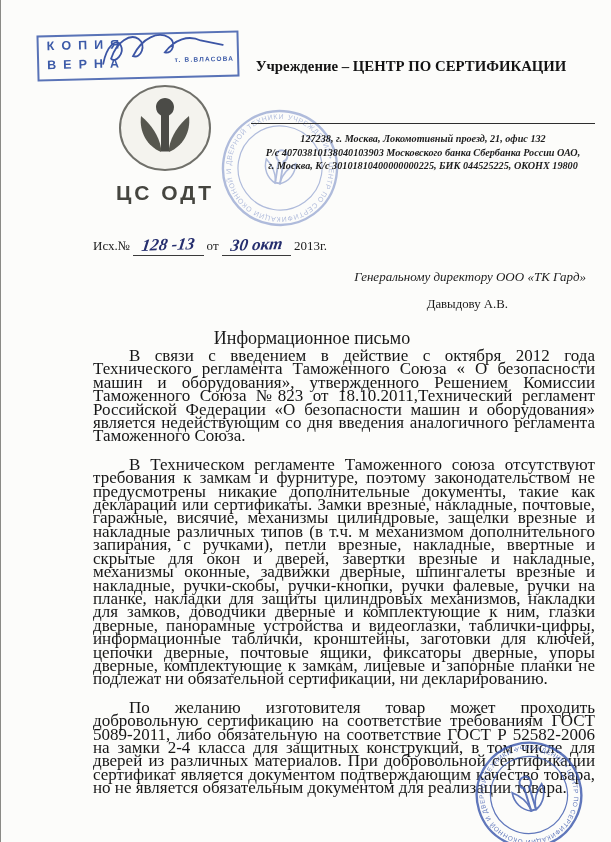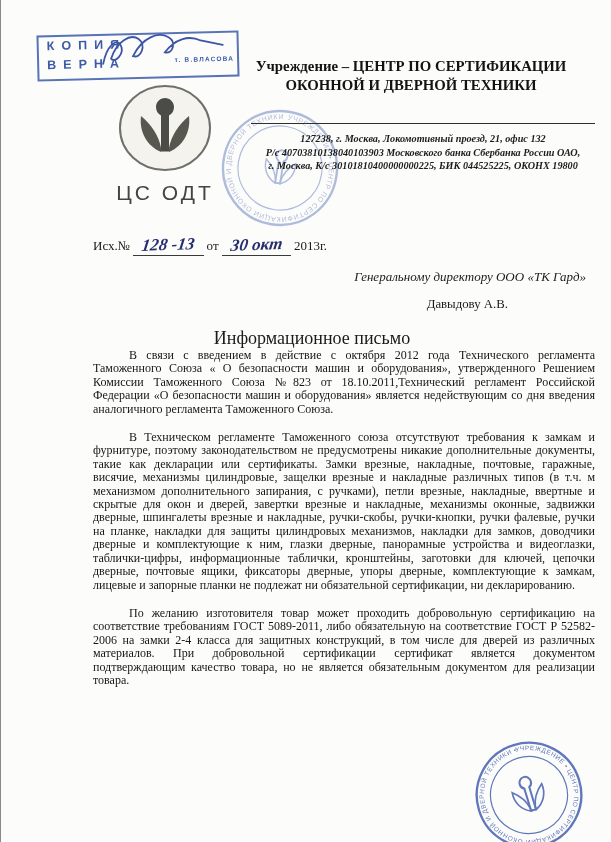--- a/index.html
+++ b/index.html
@@ -19,21 +19,21 @@
   }
   .copy-word{font-weight:bold; letter-spacing:7px; font-size:12.5px; line-height:19px; padding-left:8px;}
   .copy-note{position:absolute; right:3px; top:22px; font-size:6.5px; letter-spacing:1.2px; font-weight:bold;}
   .copy-sig{position:absolute; left:58px; top:-12px; width:140px; height:62px; color:#3c55a5;}
 
   
   .org-title{position:absolute; left:228px; top:57px; width:364px; text-align:center;
     font-weight:bold; font-size:14.8px; line-height:19px; color:#131313;}
 
   .logo{position:absolute; left:104px; top:84px; width:120px; text-align:center; color:#3e3e3a;}
-  .logo-caption{font-family:"Liberation Sans",sans-serif; font-weight:normal; font-size:21px;
+  .logo-caption{font-family:"Liberation Sans",sans-serif; font-weight:bold; font-size:21px;
     letter-spacing:3px; color:#45453f; margin-top:1px;}
 
   .address{position:absolute; left:250px; top:123px; width:344px;
     border-top:1.5px solid #2e2e2e; padding-top:8px;
     font-style:italic; font-weight:bold; font-size:10.2px; line-height:13.6px;
     text-align:center; color:#1c1c1c;}
 
   
   .stamp{position:absolute; pointer-events:none;}
   .stamp svg{display:block; width:100%; height:100%;}
@@ -46,21 +46,21 @@
   .hand{display:inline-block; font-style:italic; font-weight:bold; color:#252e6e;
     transform:skewX(-10deg) rotate(-2deg); font-size:17px; line-height:1;}
 
   .recipient1{position:absolute; right:26px; top:269px; font-size:13px;font-style:italic;}
   .recipient2{position:absolute; right:104px; top:297px; font-size:12.8px;}
 
   .subject{position:absolute; left:60px; top:328px; width:502px; text-align:center; font-size:18px;}
 
   
   .body-text{position:absolute; left:92px; top:349px; width:502px;
-    font-size:12px; line-height:13.4px; text-align:justify; color:#161616;}
+    font-size:17px; line-height:13.4px; text-align:justify; color:#161616;}
   .body-text p{margin:0 0 15px 0; text-indent:36px;}
 
   
   .footer{position:absolute; left:92px; top:783px; width:430px; font-size:13px;}
   .director-name{position:absolute; left:278px; top:0;}
   .footer-sig{position:absolute; left:112px; top:-34px; width:150px; height:62px; color:#3b54a6;}
 </style>
 </head>
 <body>
 
@@ -70,21 +70,20 @@
     <div class="copy-word">КОПИЯ</div>
     <div class="copy-word">ВЕРНА</div>
     <div class="copy-note">т. В.ВЛАСОВА</div>
     <svg class="copy-sig" viewBox="0 0 140 62">
       <path d="M6,40 C10,22 20,14 24,22 C28,30 18,40 14,35 C20,18 34,10 42,16 C50,22 44,36 36,33 C46,14 62,9 72,15 C80,20 76,32 68,30 C78,17 92,13 104,19 L126,24" fill="none" stroke="currentColor" stroke-width="1.8" stroke-linecap="round"></path>
     </svg>
   </div>
 
   <div class="org-title">
     <div>Учреждение – ЦЕНТР ПО  СЕРТИФИКАЦИИ</div>
-    <div>ОКОННОЙ И ДВЕРНОЙ ТЕХНИКИ</div>
   </div>
 
   <div class="logo">
     <svg width="100" height="92" viewBox="0 0 100 92">
       <ellipse cx="50" cy="44" rx="45" ry="42" fill="#f4f3ee" stroke="#70706a" stroke-width="2"></ellipse>
       <path d="M50,14 c5,0 9,4 9,9 c0,4 -2,7 -5,8.5 l0,36 l-8,0 l0,-36 c-3,-1.5 -5,-4.5 -5,-8.5 c0,-5 4,-9 9,-9 z" fill="#4b4b47"></path>
       <path d="M46,68 C32,62 24,48 26,32 C36,40 44,52 46,64 Z" fill="#57574f"></path>
       <path d="M54,68 C68,62 76,48 74,32 C64,40 56,52 54,64 Z" fill="#57574f"></path>
     </svg>
     <div class="logo-caption">ЦС ОДТ</div>

